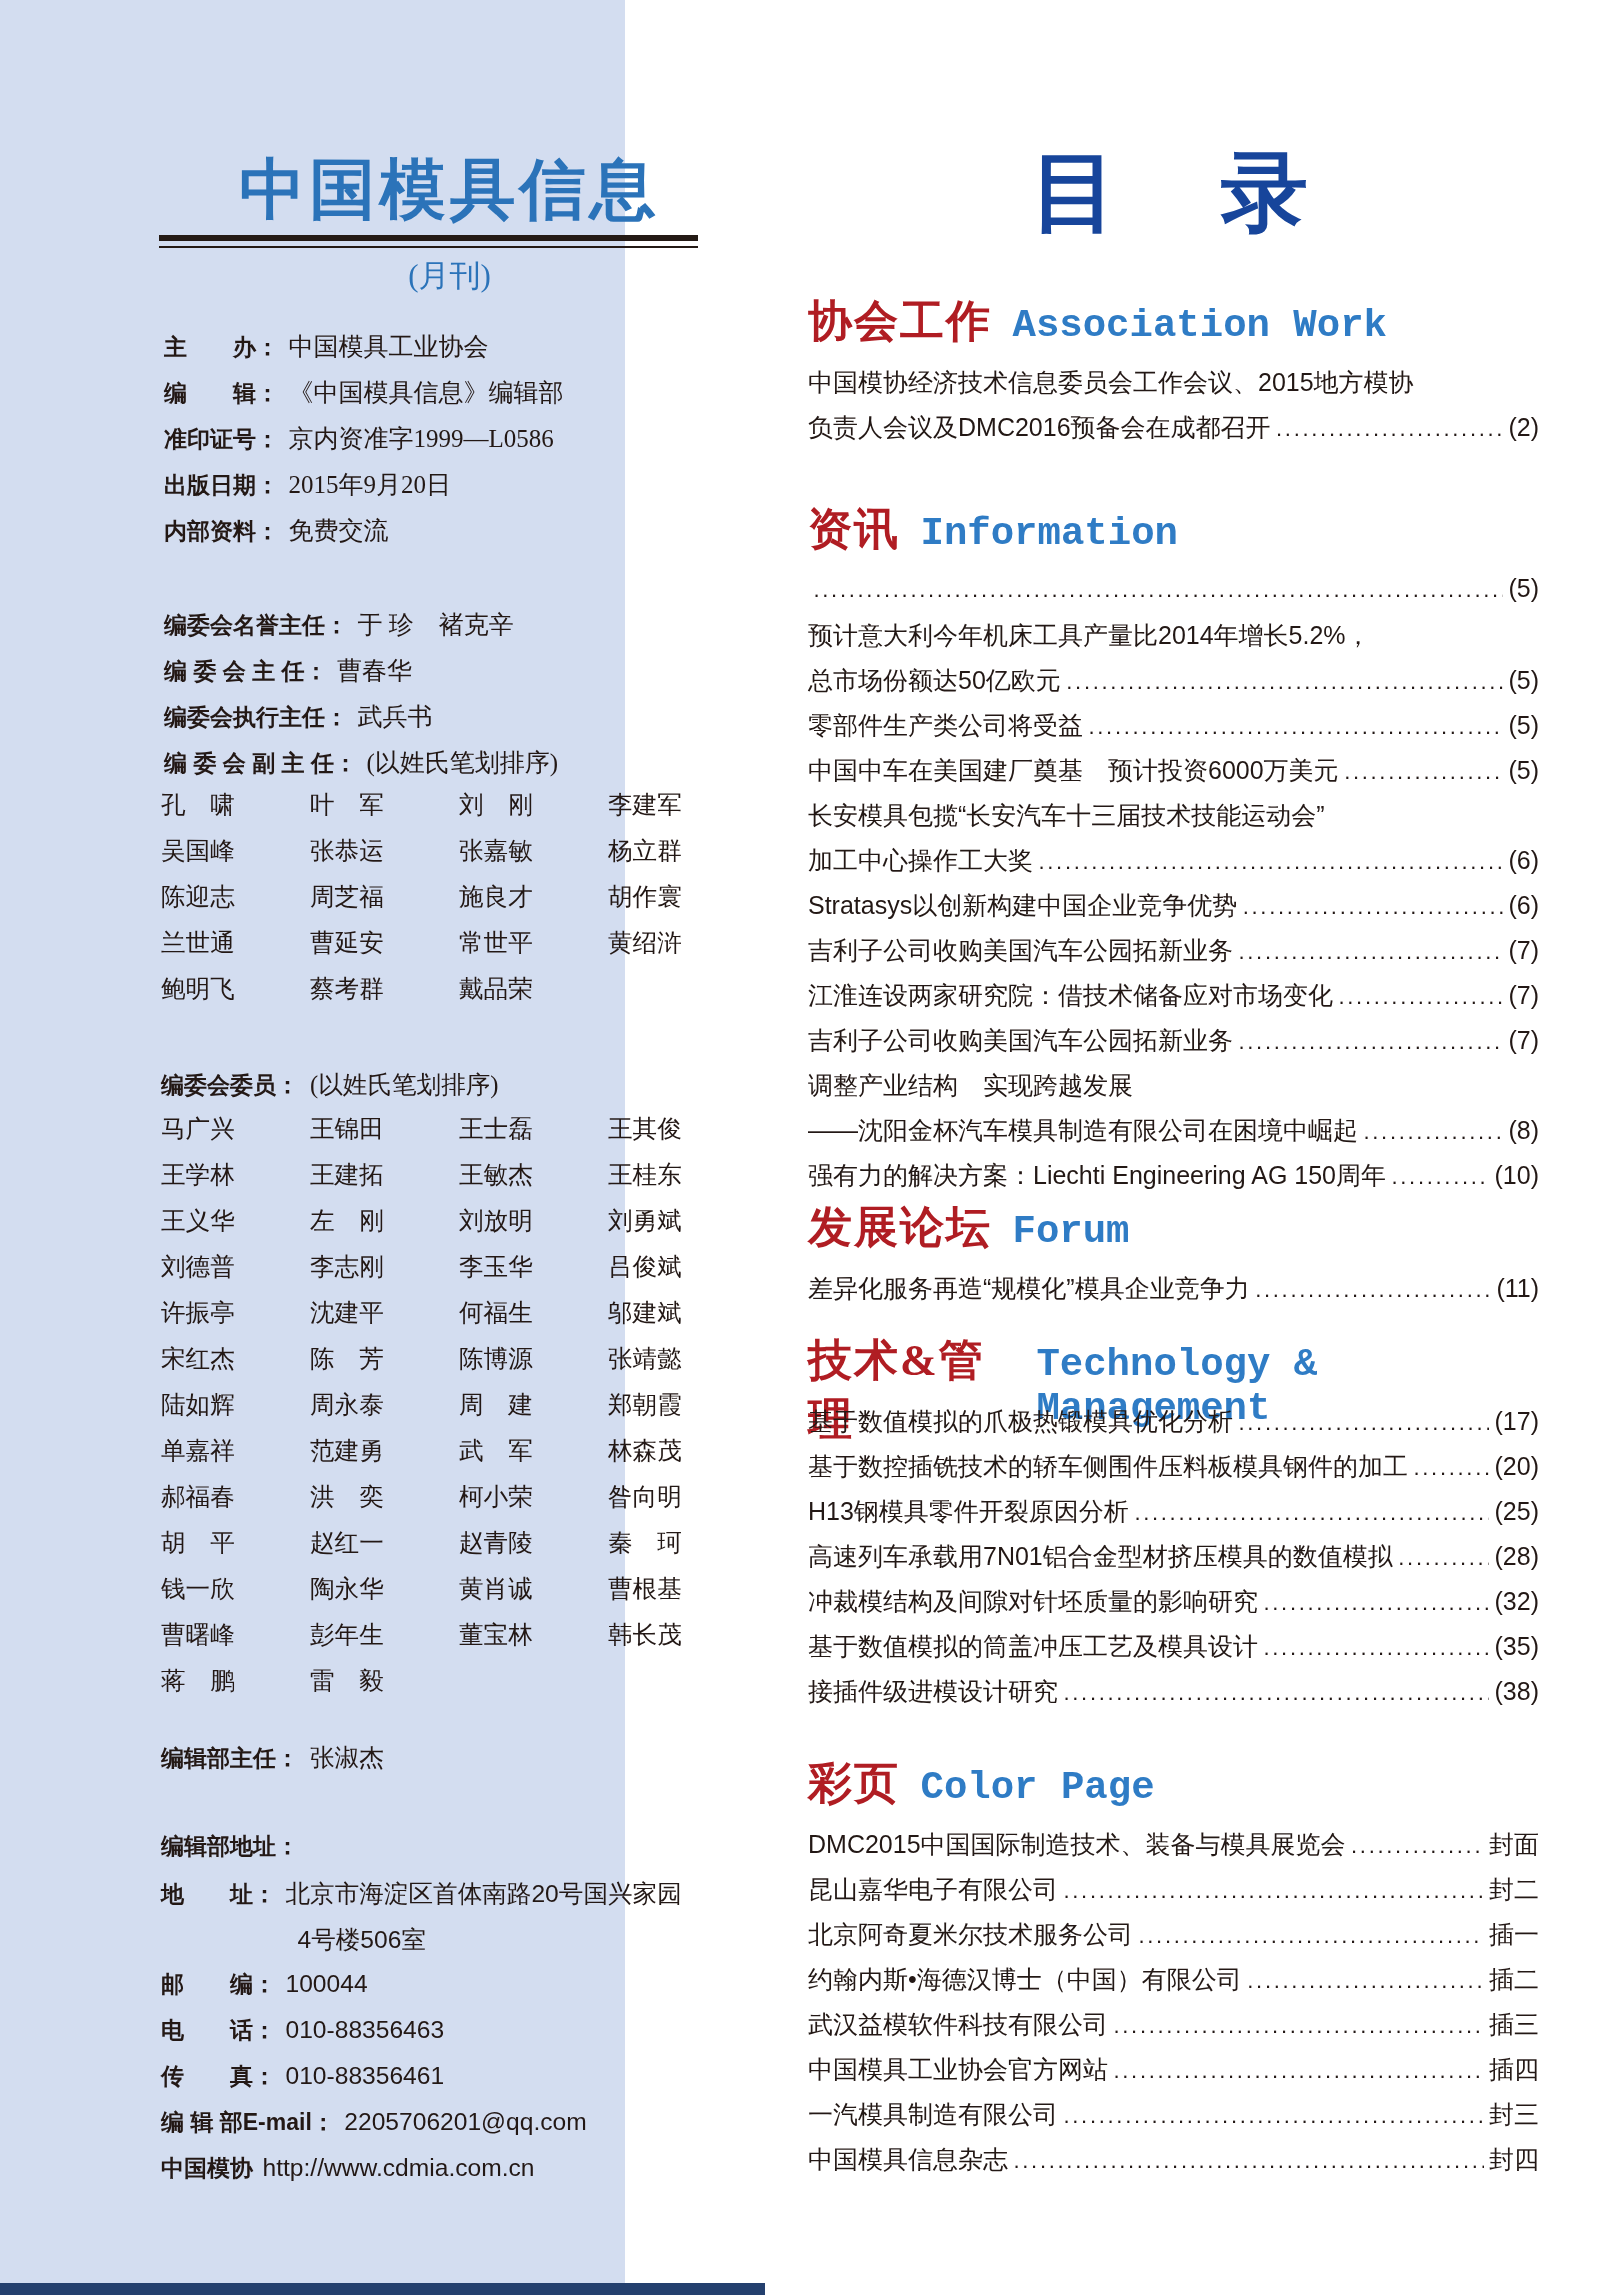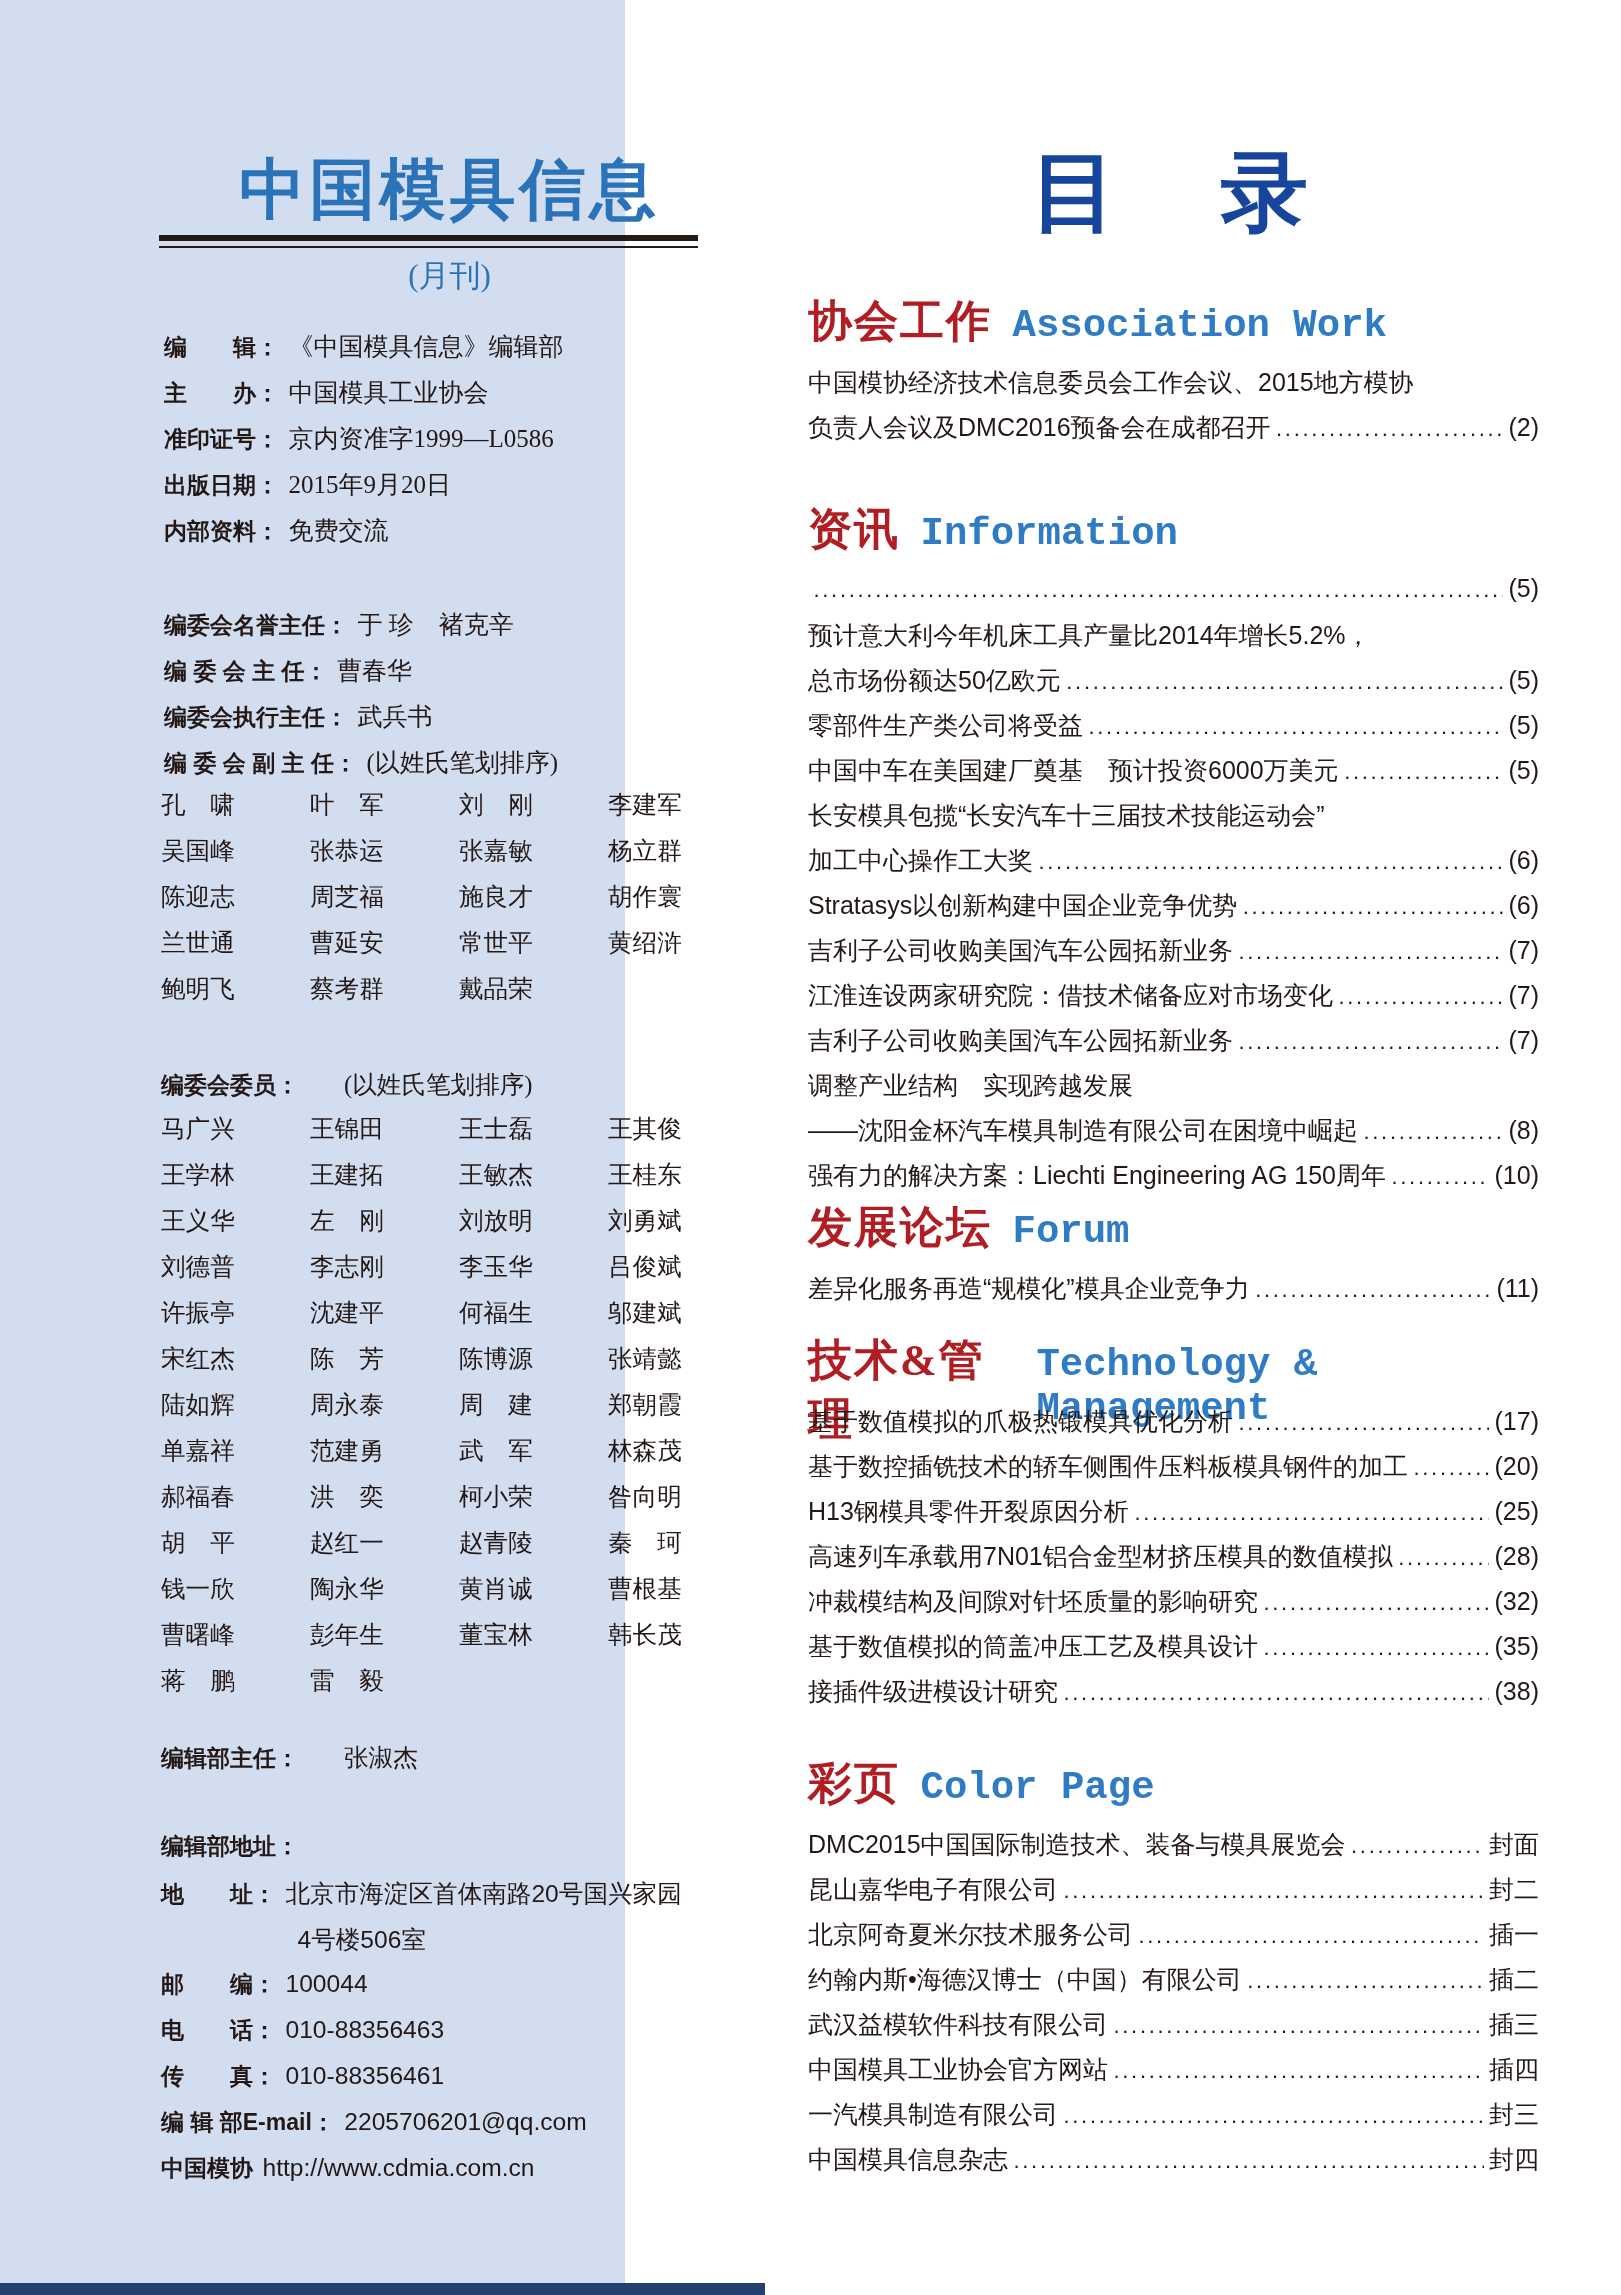--- a/index.html
+++ b/index.html
@@ -25,21 +25,21 @@
 
   #pub-info { left:164px; top:330px; }
   #board    { left:164px; top:608px; }
 
   .grid { position:absolute; left:161px; display:grid; grid-template-columns:149px 149px 149px 149px;
           font-family:"Liberation Serif", serif; font-size:24.6px; }
   .grid .cell { white-space:pre; }
   #grid1 { top:788px; grid-auto-rows:46px; }
   #grid2 { top:1112px; grid-auto-rows:46px; }
 
-  .inline-row { position:absolute; display:flex; align-items:baseline; white-space:pre;gap:34px; }
+  .inline-row { position:absolute; display:flex; align-items:baseline; white-space:pre; }
   .inline-row .lab { font-weight:bold; font-size:23px; }
   .inline-row .val { font-family:"Liberation Serif", serif; font-size:24.6px; margin-left:11px; }
   #members-row  { left:161px; top:1068px; }
   #director-row { left:161px; top:1741px; }
   #address-header { position:absolute; left:161px; top:1831px; font-weight:bold; font-size:23px; }
 
   #address { left:161px; top:1877px; }
   #address .val { font-family:"Liberation Sans", sans-serif; font-size:24.6px; }
   #address .row.indent { padding-left:127px; }
 
@@ -71,22 +71,22 @@
 <body>
 
 <div class="page">
 
   <div class="sidebar">
     <h1 class="mag-title">中国模具信息</h1>
     <div class="title-rule"></div>
     <div class="monthly">(月刊)</div>
 
     <div class="rows" id="pub-info">
+        <div class="row"><span class="lab">主　　办：</span><span class="val">中国模具工业协会</span></div>
         <div class="row"><span class="lab">编　　辑：</span><span class="val">《中国模具信息》编辑部</span></div>
-        <div class="row"><span class="lab">主　　办：</span><span class="val">中国模具工业协会</span></div>
         <div class="row"><span class="lab">准印证号：</span><span class="val">京内资准字1999—L0586</span></div>
         <div class="row"><span class="lab">出版日期：</span><span class="val">2015年9月20日</span></div>
         <div class="row"><span class="lab">内部资料：</span><span class="val">免费交流</span></div>
       </div>
     <div class="rows" id="board">
         <div class="row"><span class="lab">编委会名誉主任：</span><span class="val">于 珍　褚克辛</span></div>
         <div class="row"><span class="lab">编 委 会 主 任：</span><span class="val">曹春华</span></div>
         <div class="row"><span class="lab">编委会执行主任：</span><span class="val">武兵书</span></div>
         <div class="row"><span class="lab">编 委 会 副 主 任：</span><span class="val">(以姓氏笔划排序)</span></div>
       </div>

